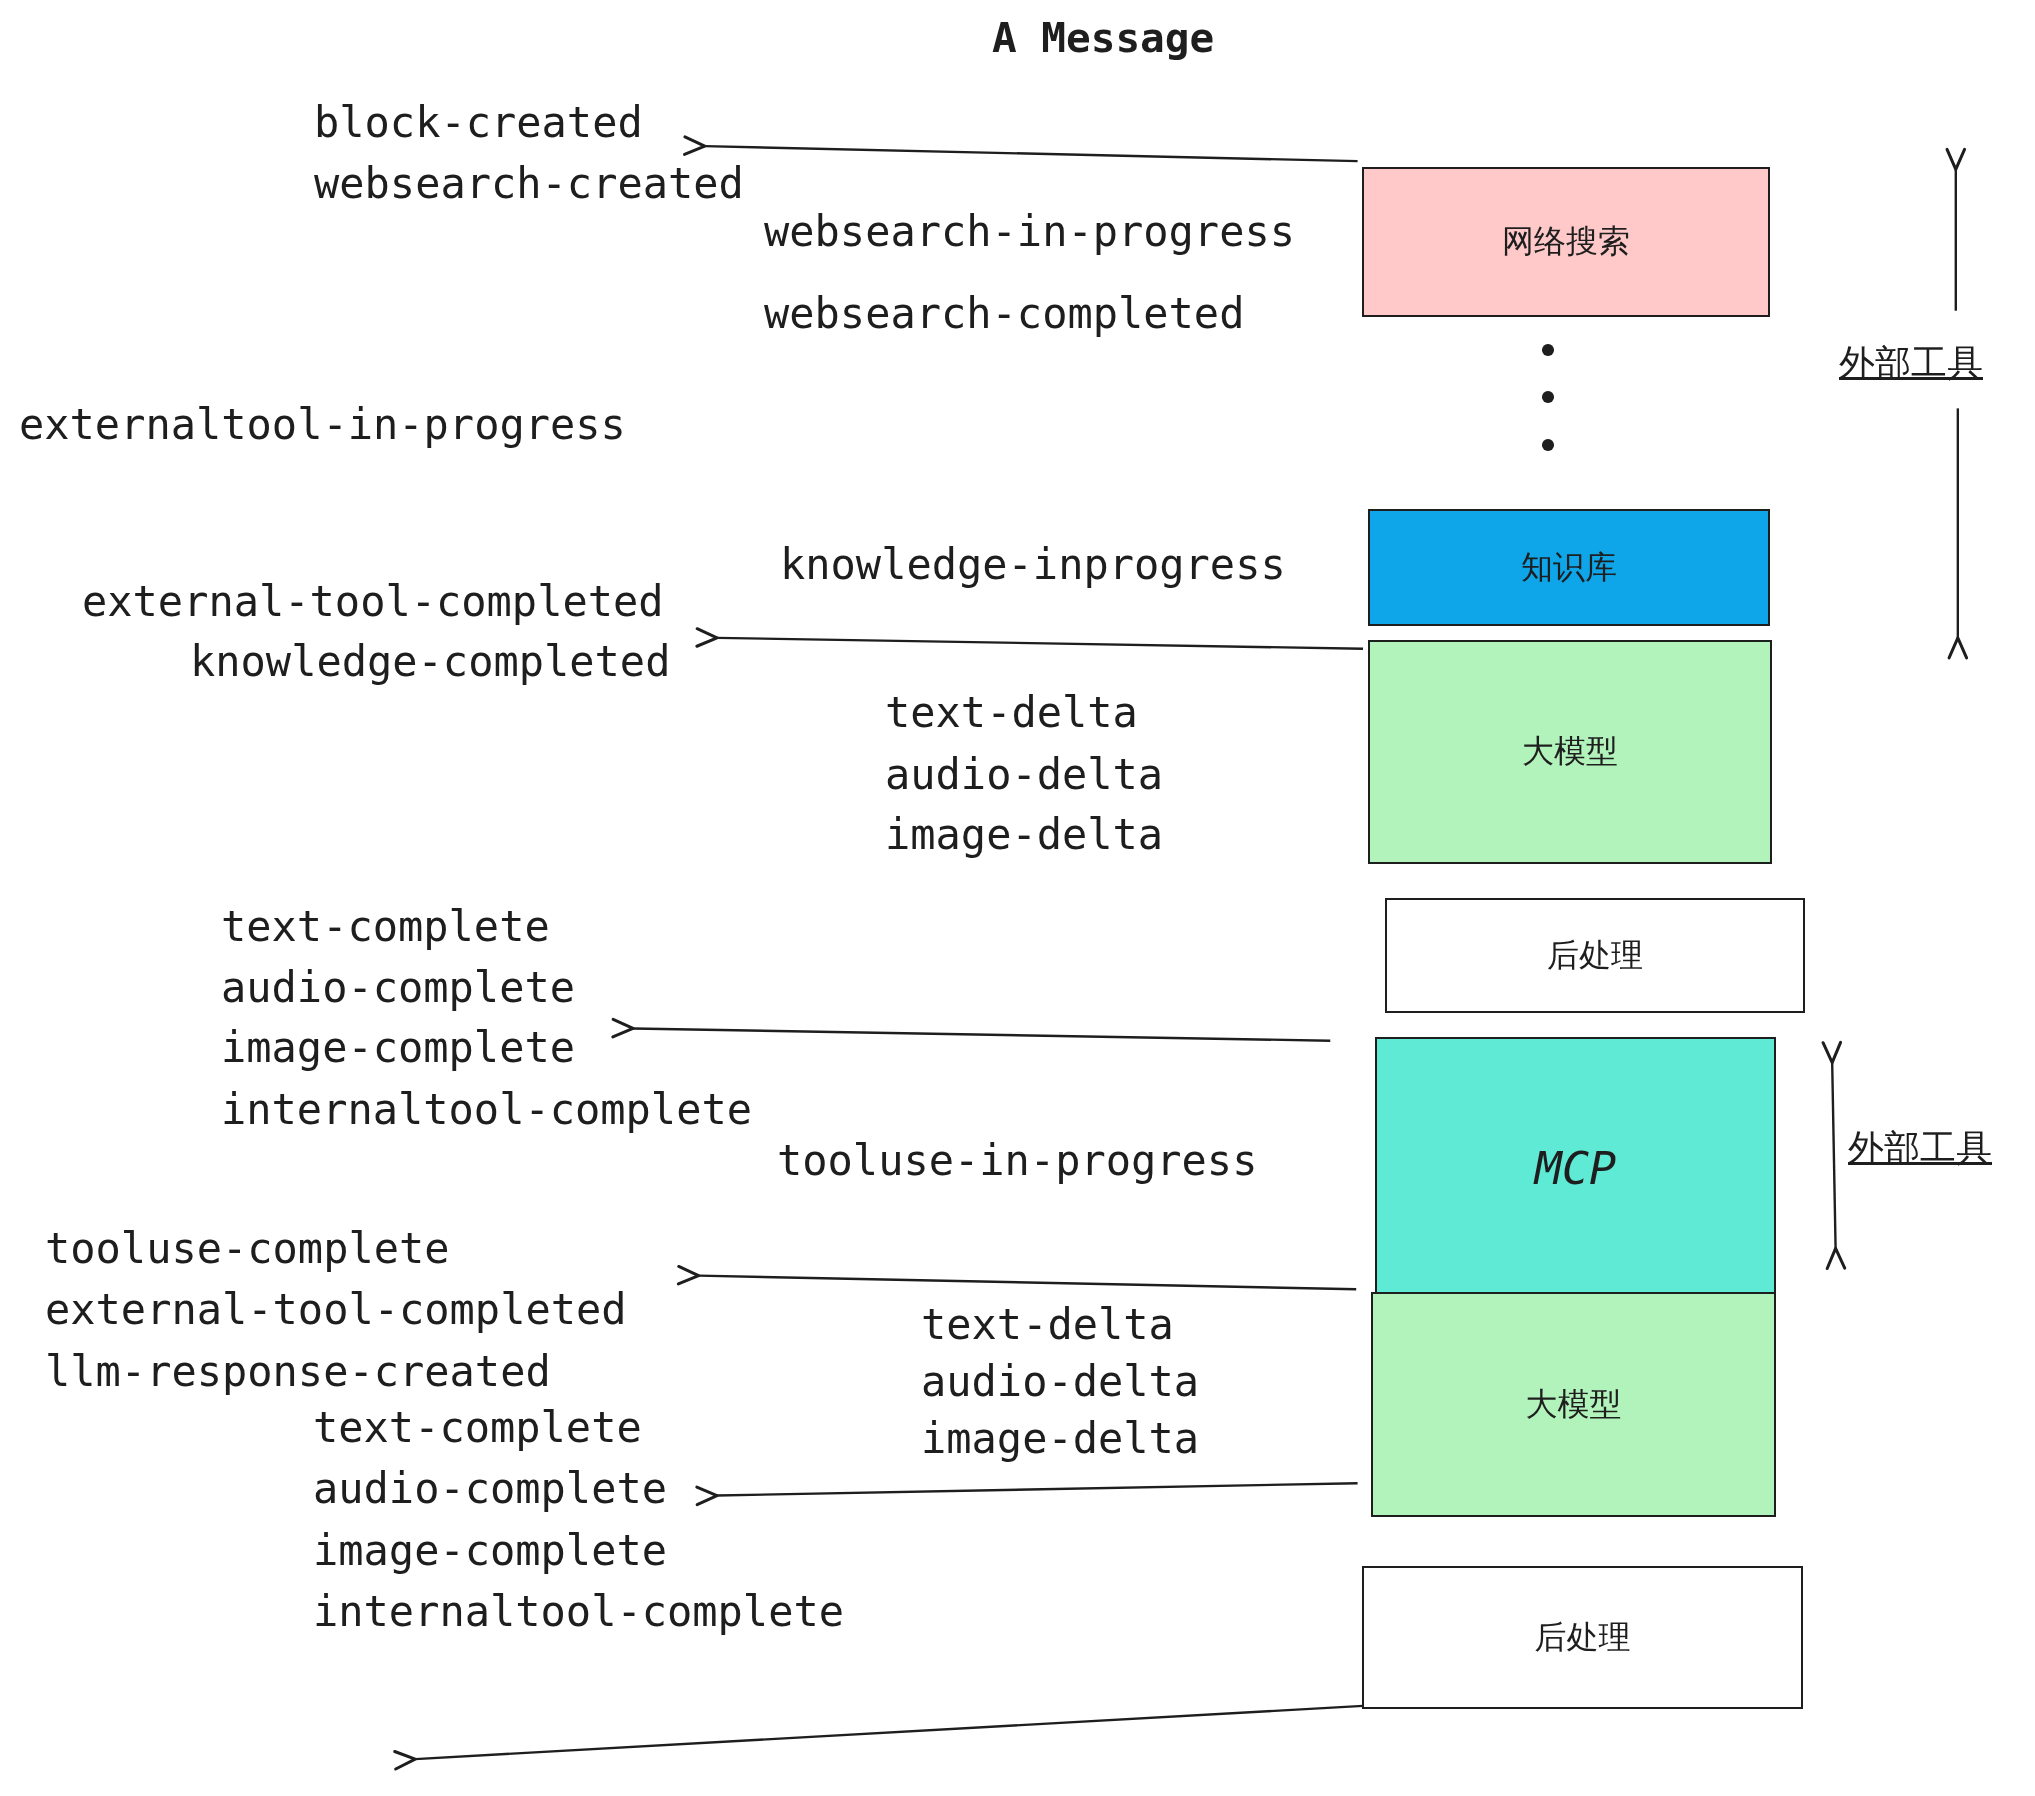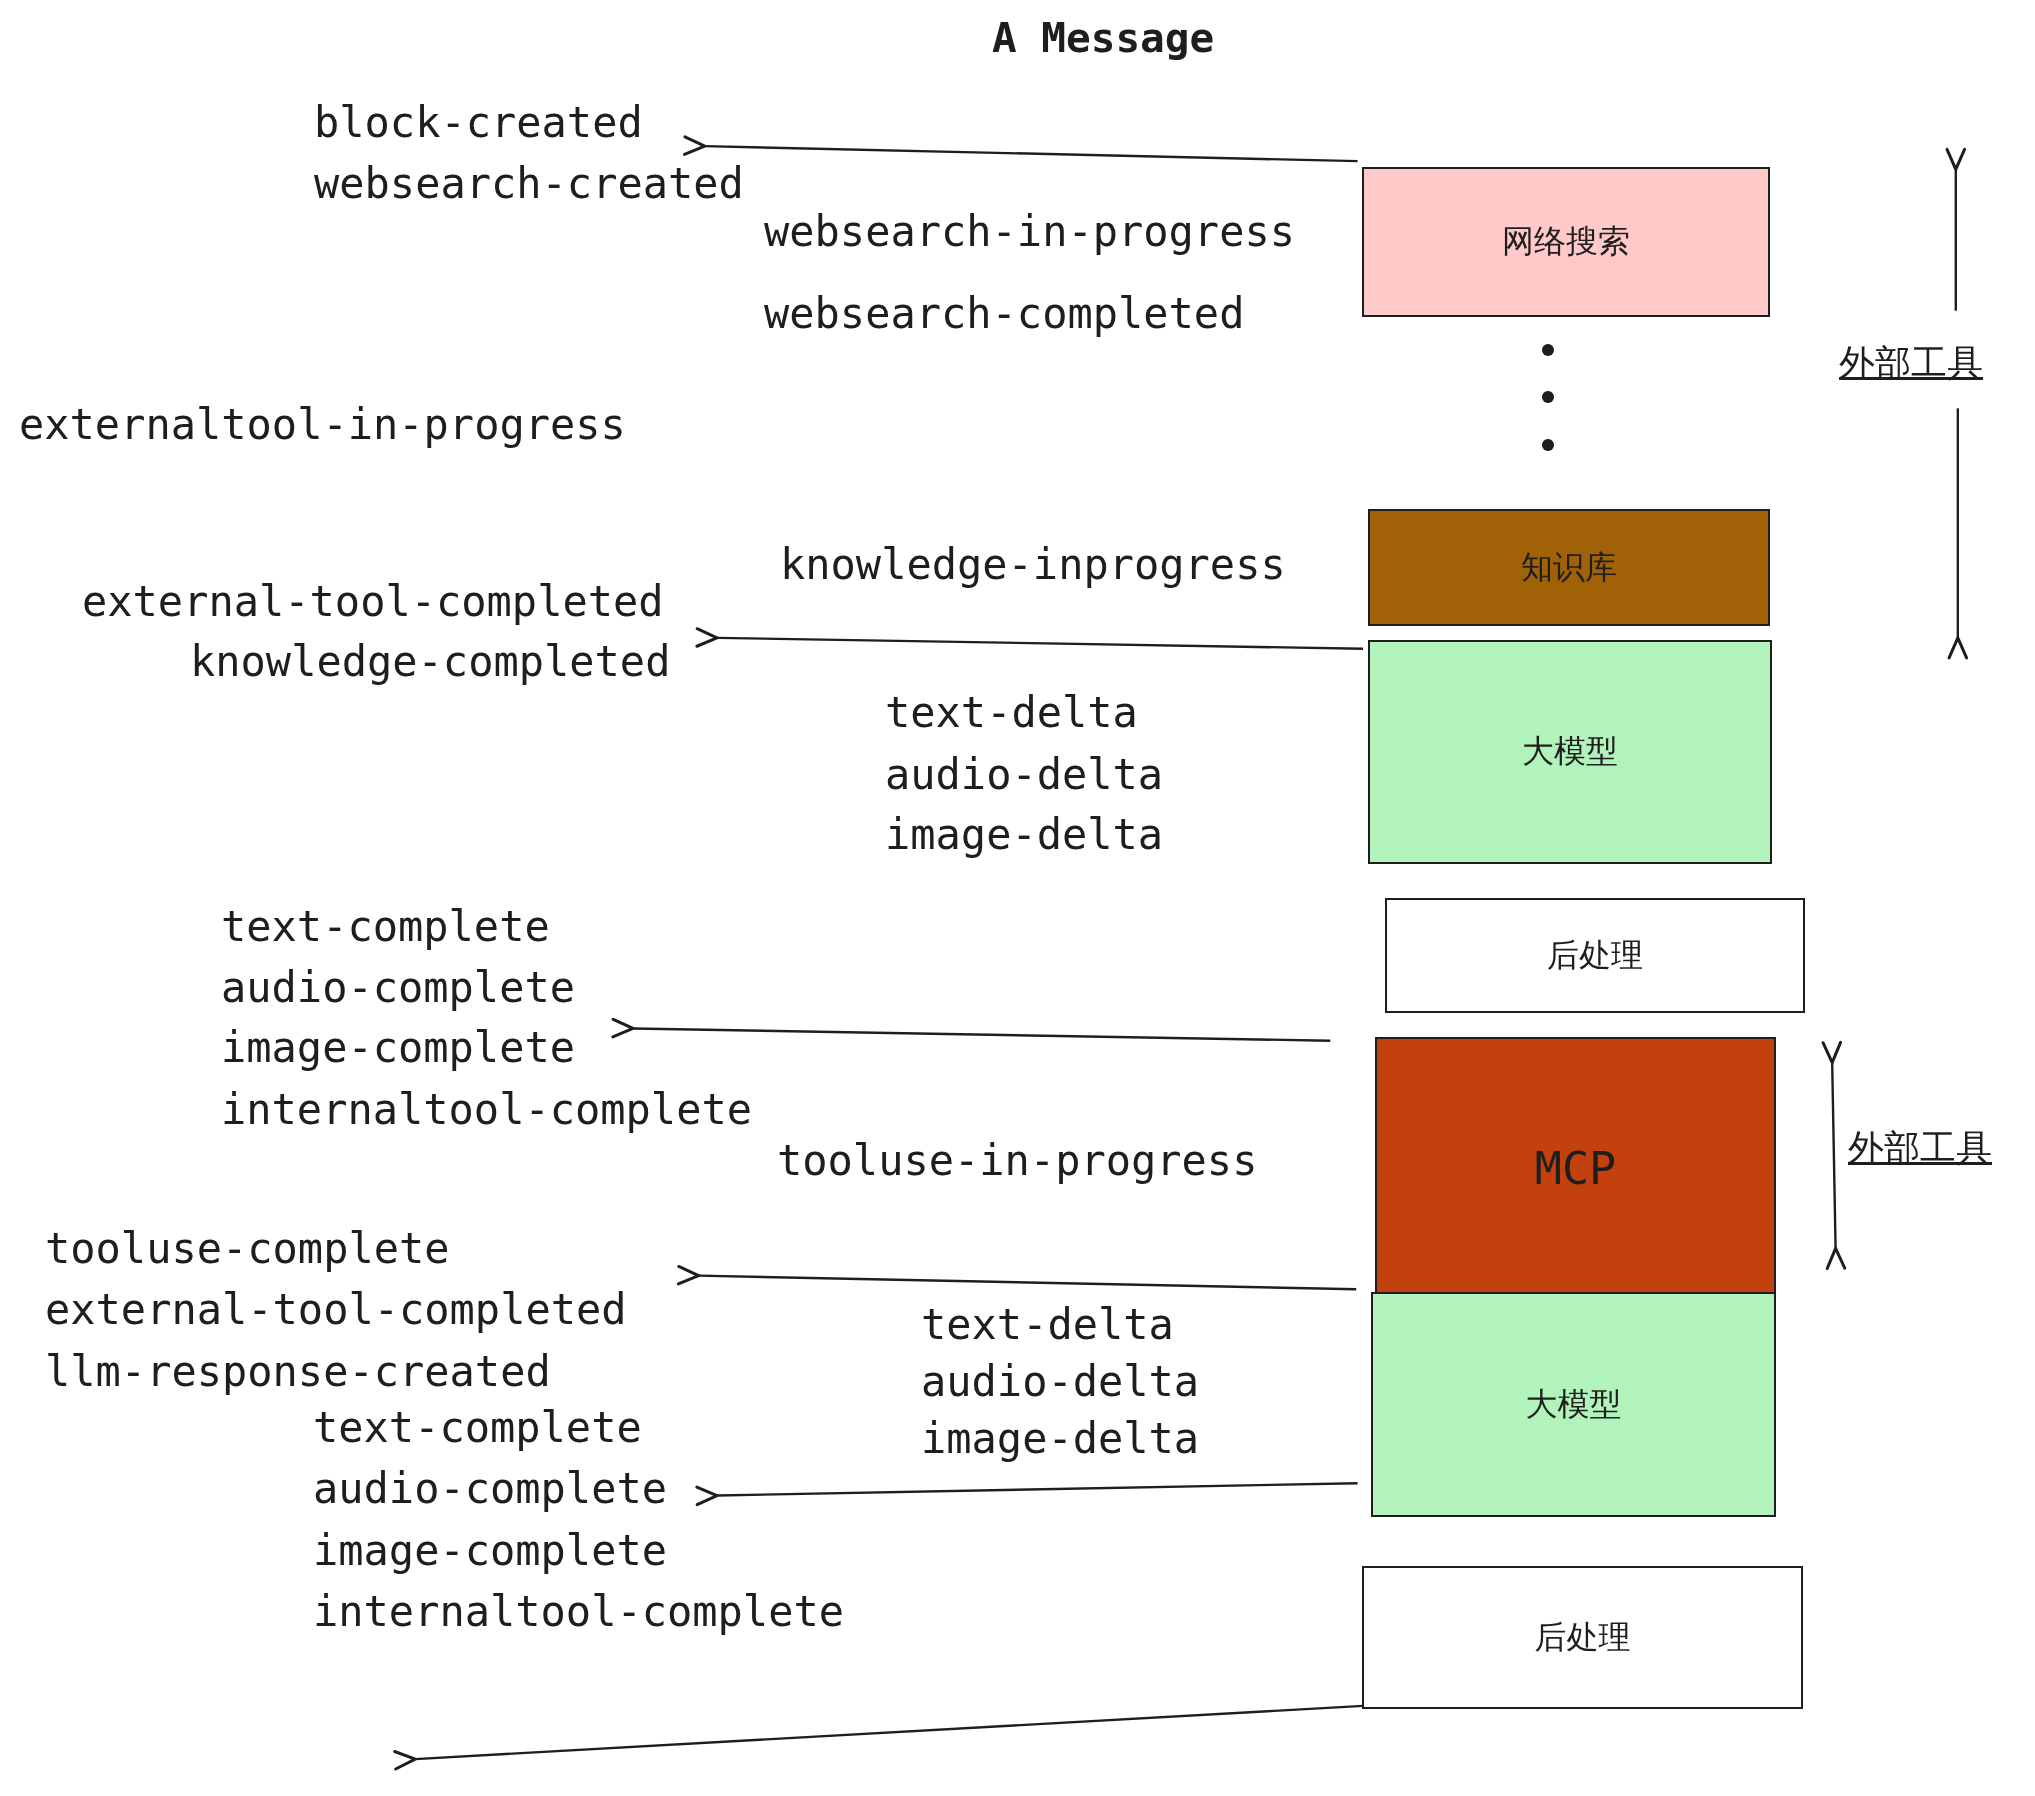--- a/index.html
+++ b/index.html
@@ -92,30 +92,30 @@
   <div class="evt" style="left:921px; top:1357px">audio-delta</div>
   <div class="evt" style="left:921px; top:1414px">image-delta</div>
   <div class="evt" style="left:313px;  top:1403px">text-complete</div>
   <div class="evt" style="left:313px;  top:1464px">audio-complete</div>
   <div class="evt" style="left:313px;  top:1526px">image-complete</div>
   <div class="evt" style="left:313px;  top:1587px">internaltool-complete</div>
 
   <div class="box" style="left: 1362px; top: 167px; width: 408px; height: 150px; background: rgb(255, 201, 201);">
     <span class="box-label">网络搜索</span>
   </div>
-  <div class="box" style="left: 1368px; top: 509px; width: 402px; height: 117px; background: #a16207;">
+  <div class="box" style="left: 1368px; top: 509px; width: 402px; height: 117px; background: #0ea5e9;">
     <span class="box-label">知识库</span>
   </div>
   <div class="box" style="left: 1368px; top: 640px; width: 404px; height: 224px; background: rgb(178, 242, 187);">
     <span class="box-label">大模型</span>
   </div>
   <div class="box" style="left: 1385px; top: 898px; width: 420px; height: 115px; background: rgb(255, 255, 255);">
     <span class="box-label">后处理</span>
   </div>
-  <div class="box" style="left: 1375px; top: 1037px; width: 401px; height: 262px; background: #c2410c;">
+  <div class="box" style="left: 1375px; top: 1037px; width: 401px; height: 262px; background: #5eead4; font-style: italic;">
     <span class="box-label mono">MCP</span>
   </div>
   <div class="box" style="left: 1371px; top: 1292px; width: 405px; height: 225px; background: rgb(178, 242, 187);">
     <span class="box-label">大模型</span>
   </div>
   <div class="box" style="left: 1362px; top: 1566px; width: 441px; height: 143px; background: rgb(255, 255, 255);">
     <span class="box-label">后处理</span>
   </div>
 
   <div class="dot" style="left:1542px; top:344px"></div>

